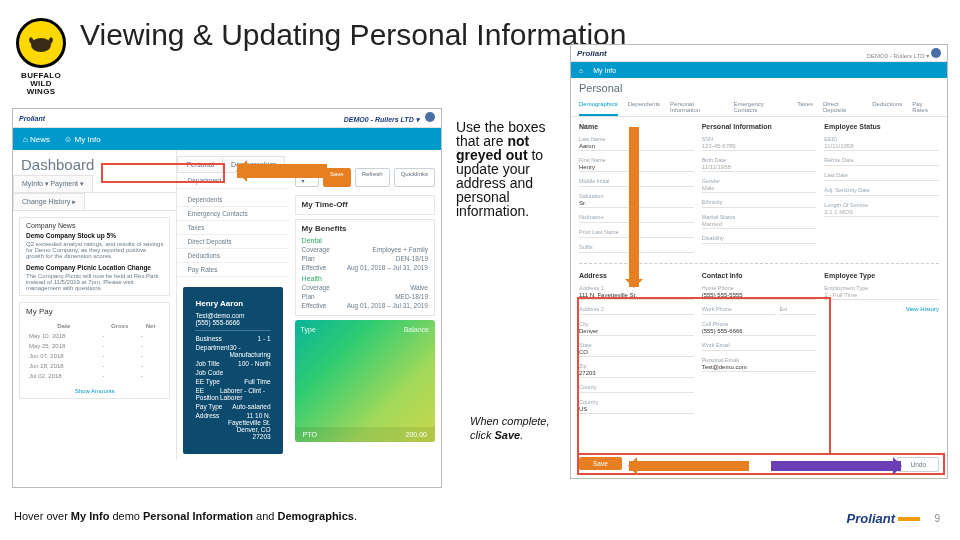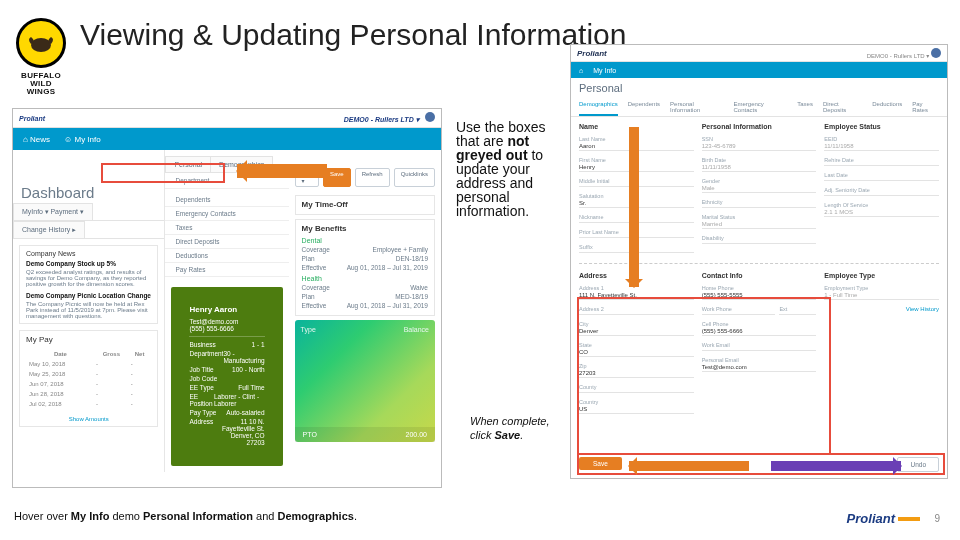--- a/index.html
+++ b/index.html
@@ -66,21 +66,21 @@
     background:#fff; border-bottom:1px solid #e0e0e0;
     font-size:7px; font-style:italic; font-weight:bold; color:#1b3b82;
     padding:2px 6px; display:flex; justify-content:space-between; align-items:center;
   }
   .prol-subhdr {
     height:22px; background:#0099cc;
     display:flex; align-items:center; gap:14px;
     padding:0 10px; color:#fff; font-size:8px;
   }
   .dash-row { display:flex; }
-  .dash-left { width:190px;margin-top:28px; }
+  .dash-left { width:190px; }
   .dash-title { font-size:15px; font-weight:300; color:#6b7b8a; padding:6px 8px 2px; }
   .tabrow {
     display:flex; gap:0; border-bottom:1px solid #e3e3e3;
     font-size:7px; color:#5d6d7e;
   }
   .tabrow > span { padding:4px 8px; border:1px solid #e3e3e3; border-bottom:none; margin-right:-1px; background:#fafafa;}
   .news {
     border:1px solid #e6e6e6; margin:6px 6px; padding:4px 6px; font-size:6px; color:#6b7b8a;
   }
   .news h4 { margin:2px 0; font-size:6.5px; color:#111; }
@@ -88,21 +88,21 @@
     border:1px solid #e6e6e6; margin:4px 6px; padding:4px 6px; font-size:6px; color:#6b7b8a;
   }
   .mypay-title{font-size:8px;color:#333;margin-bottom:4px;}
   .mypay table{width:100%; font-size:6px; color:#888;}
   .sidecol {
     flex:1; border-left:1px solid #e6e6e6; font-size:6.5px; color:#6b7b8a;
   }
   .sidecol ul{list-style:none;margin:0;padding:4px 0;}
   .sidecol li{padding:3px 10px;border-bottom:1px solid #eee;}
   .infocard{
-    background:#4d7c0f;color:#fff;margin:6px;padding:18px;font-size:6.5px;border-radius:2px;
+    background:#0c4a6e;color:#fff;margin:6px;padding:12px;font-size:6.5px;border-radius:2px;
   }
   .infocard h5{margin:0 0 4px;font-size:8px;}
   .kv{display:flex;justify-content:space-between;margin:2px 0;}
   .btncol{
     flex:1; font-size:6.5px; color:#6b7b8a;
   }
   .pillrow{display:flex;gap:4px;justify-content:flex-end;padding:4px 6px;}
   .pill{border:1px solid #c8d0d8;border-radius:2px;padding:2px 6px;font-size:6px;color:#5d6d7e;}
   .pill.orange{background:#e67e22;color:#fff;border-color:#e67e22;}
   .bencard{border:1px solid #e6e6e6;margin:4px 6px;padding:4px 6px;}

